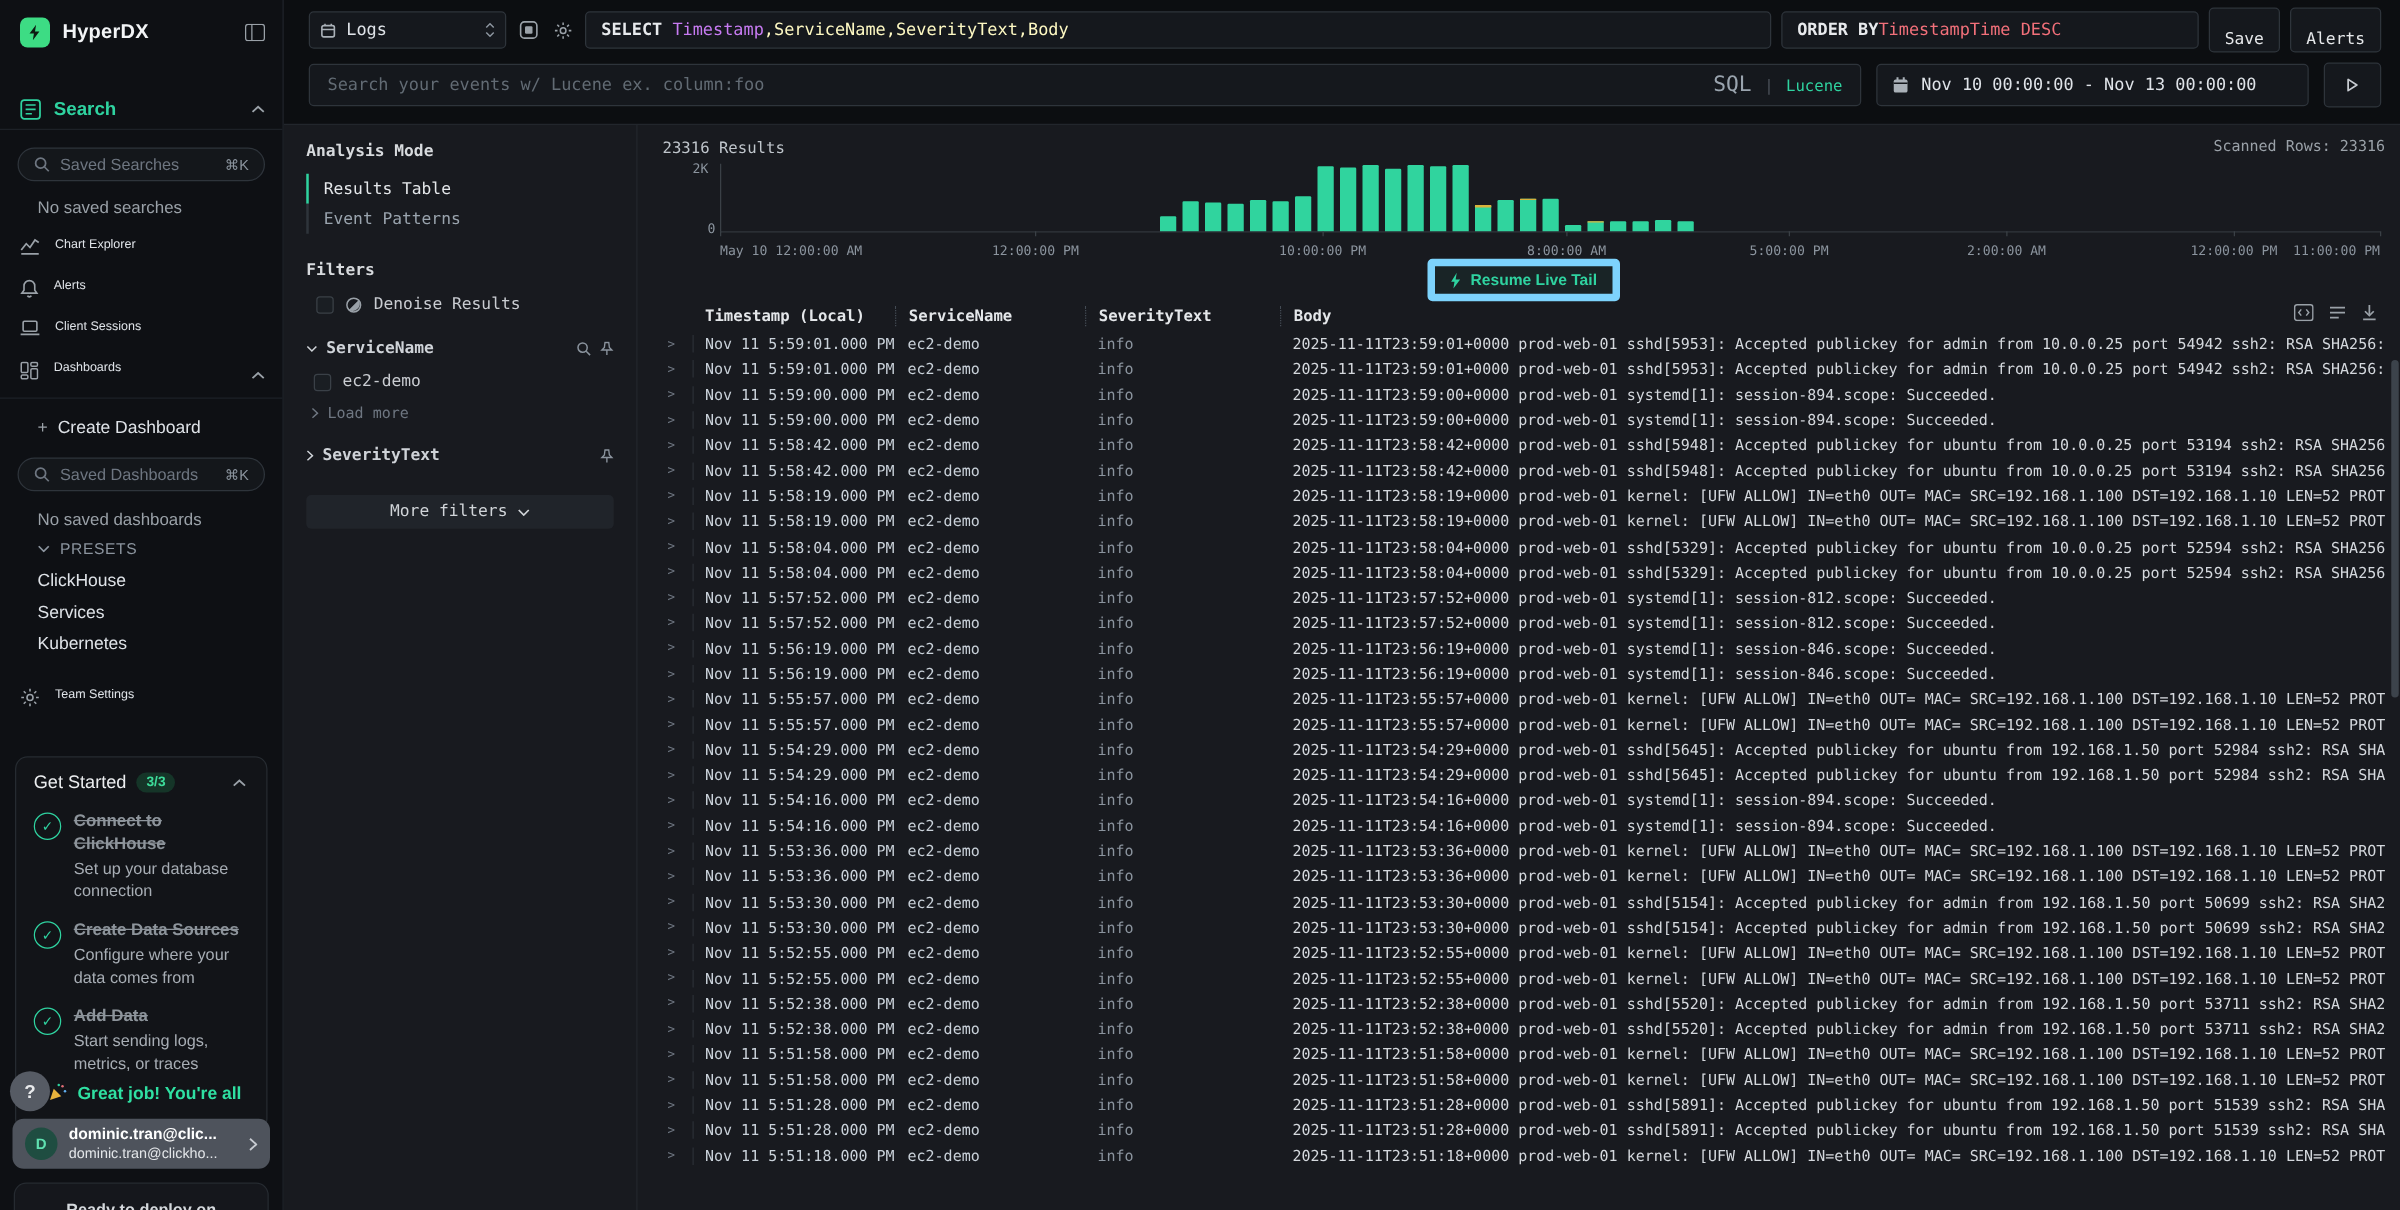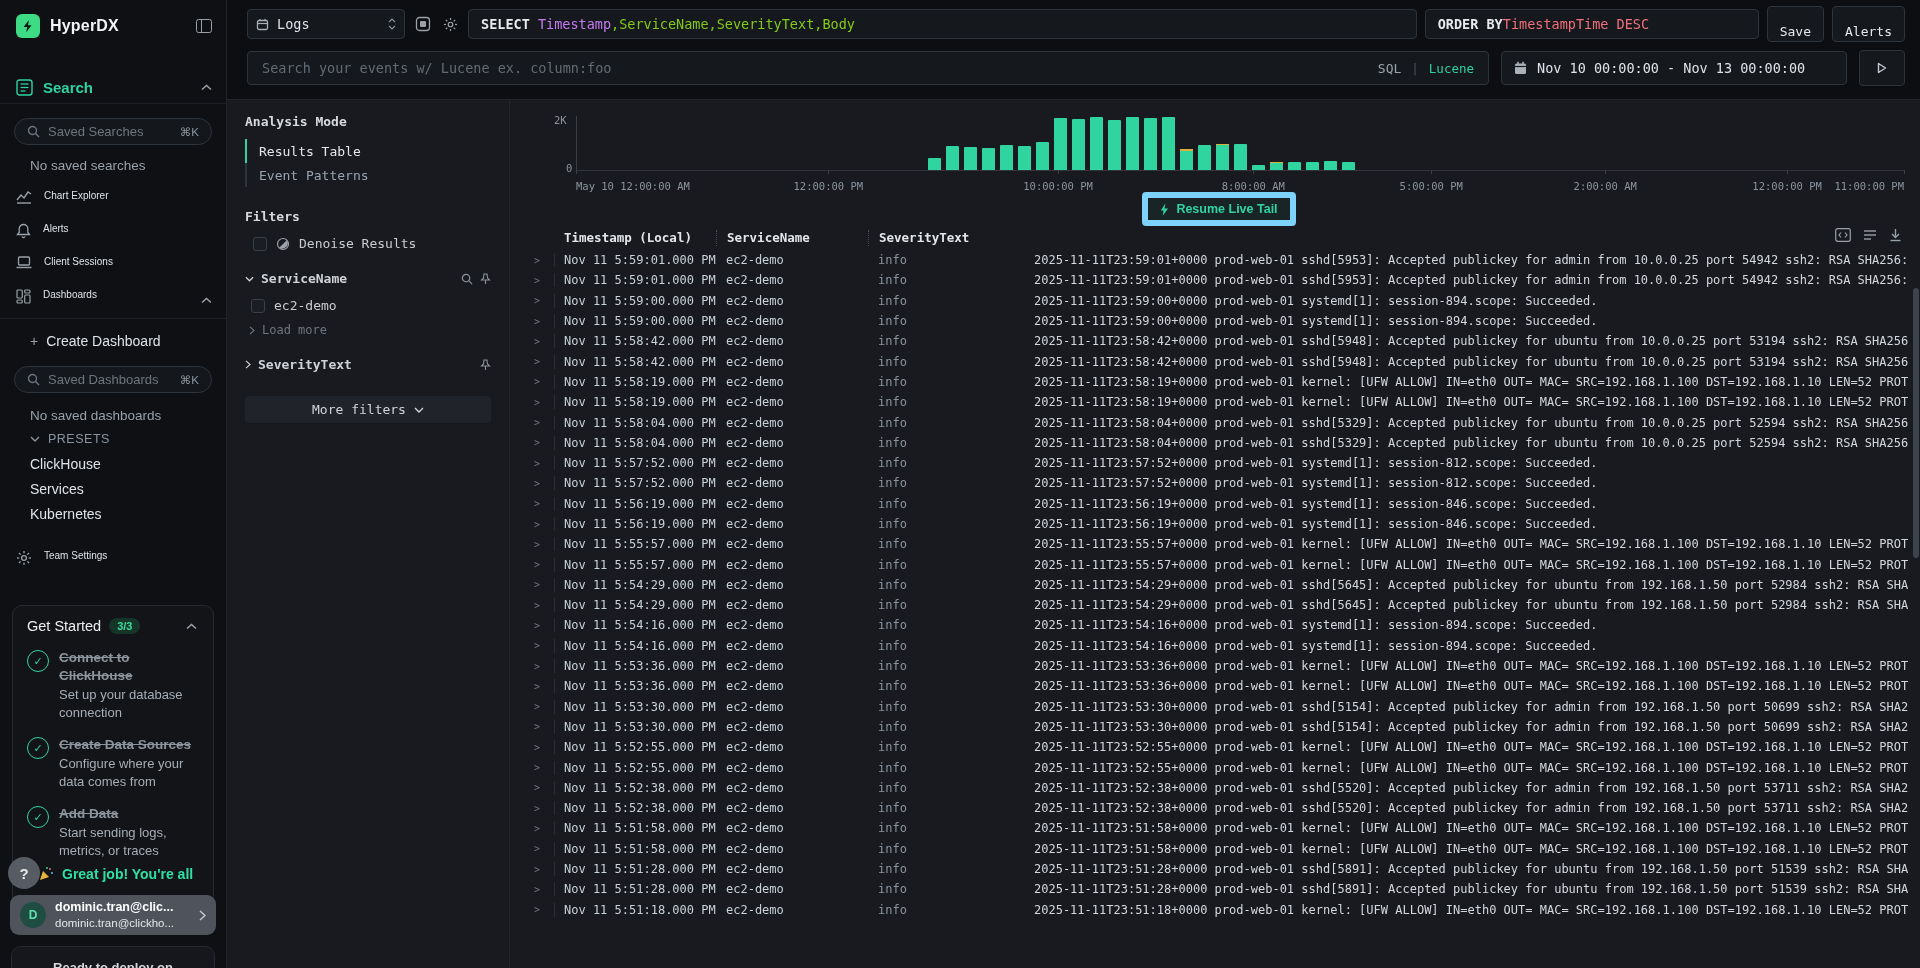--- a/index.html
+++ b/index.html
@@ -64,21 +64,21 @@
   .src-select { width:158px; padding:0 8px; gap:8px; cursor:pointer; }
   .src-select .lbl { flex:1; font-size:13.5px; }
   .query-input { flex:1; padding:0 12px; font-size:13.5px; font-weight:bold; overflow:hidden; white-space:nowrap; cursor:text; }
   .orderby { width:334px; padding:0 12px; font-size:13.5px; font-weight:bold; white-space:nowrap; overflow:hidden; cursor:text; }
   .kw { color:#e8eaed; }
   .ob-val { color:#f2707a; font-weight:normal; }
   .btn { background:#15181d; border:1px solid #2e343b; border-radius:4px; height:30px; padding:17px 12px;
     color:#e6e8ea; font-size:13px; cursor:pointer; }
   .search-input { flex:1; padding:0 14px; gap:10px; cursor:text; }
   .search-input .ph { flex:1; color:#626b74; font-size:13.5px; }
-  .lang-sql { color:#9aa4ae; font-size:13px; cursor:pointer; }
+  .lang-sql { color:#9aa4ae; font-size:17px; cursor:pointer; }
   .lang-div { color:#4b525a; font-size:12.5px; }
   .lang-lucene { color:#2fd3a0; font-size:12.5px; cursor:pointer; }
   .date-box { width:346px; padding:0 12px; gap:10px; font-size:13.5px; cursor:pointer; }
   .play-btn { width:46px; height:34px; display:flex; align-items:center; justify-content:center; }
 
   
   .content { position:absolute; left:227px; right:0; top:100px; bottom:0; display:flex; background:#181a1f; }
   .filters-panel { width:283px; flex:none; border-right:1px solid #22262c; padding:14px 18px; }
   .fp-head { font-size:13px; font-weight:bold; color:#d7dadd; margin-bottom:10px; }
   .mode-item { display:flex; align-items:center; height:24px; padding-left:12px; border-left:2px solid #2e343b;
@@ -360,21 +360,21 @@
             <line x1="1" y1="8" x2="3.2" y2="8"></line>
             <line x1="12.8" y1="8" x2="15" y2="8"></line>
             <line x1="3" y1="3" x2="4.6" y2="4.6"></line>
             <line x1="11.4" y1="11.4" x2="13" y2="13"></line>
             <line x1="13" y1="3" x2="11.4" y2="4.6"></line>
             <line x1="4.6" y1="11.4" x2="3" y2="13"></line>
           </g>
         </svg>
     </button>
     <div class="inputbox query-input mono">
-        <span class="q"><span style="color: rgb(232, 234, 237); font-weight: bold;">SELECT </span><span style="color: rgb(199, 123, 242); font-weight: normal;">Timestamp</span><span style="color: #84cc16; font-weight: normal;">,ServiceName,SeverityText,Body</span></span>
+        <span class="q"><span style="color: rgb(232, 234, 237); font-weight: bold;">SELECT </span><span style="color: rgb(199, 123, 242); font-weight: normal;">Timestamp</span><span style="color: #fef9c3; font-weight: normal;">,ServiceName,SeverityText,Body</span></span>
       </div>
     <div class="inputbox orderby mono">
       <span class="kw">ORDER BY </span>
       <span class="ob-val">TimestampTime DESC</span>
     </div>
     <button class="btn mono">Save</button>
     <button class="btn mono">Alerts</button>
   </div>
   <div class="tb-row tb2">
     <div class="inputbox search-input mono">
@@ -456,20 +456,24 @@
 
     <button class="more-filters mono">
       <span>More filters</span>
       <svg width="10" height="6" viewBox="0 0 10 6">
           <polyline points="1,1 5,5 9,1" fill="none" stroke="#d0d4d8" stroke-width="1.4"></polyline>
         </svg>
     </button>
   </div>
 
   <div class="results-area mono">
+    <div class="res-head">
+      <span>23316 Results</span>
+      <span class="scanned">Scanned Rows: 23316</span>
+    </div>
 
     <div class="chart">
       <span class="ylab-top">2K</span>
       <span class="ylab-bot">0</span>
       <div class="yaxis"></div>
       <div class="baseline"></div>
       <div class="plot" id="plot">
           <div class="bar" style="left: 26.5%; width: 1.00208%; height: 22.5%; background: rgb(48, 212, 158);"></div>
           <div class="bar" style="left: 27.8542%; width: 1.00208%; height: 45%; background: rgb(48, 212, 158);"></div>
           <div class="bar" style="left: 29.2083%; width: 1.00208%; height: 43.5%; background: rgb(48, 212, 158);"></div>
@@ -528,20 +532,21 @@
           </svg>
         <span>Resume Live Tail</span>
       </button>
     </div>
 
     <div class="tgrid thead">
       <span></span>
       <span class="th">Timestamp (Local)</span>
       <span class="th sep">ServiceName</span>
       <span class="th sep">SeverityText</span>
+      <span class="th sep">Body</span>
       <span class="thead-icons">
         <svg width="16" height="14" viewBox="0 0 16 14">
             <rect x="0.7" y="0.7" width="14.6" height="12.6" rx="2" fill="none" stroke="#9aa1a8" stroke-width="1.2"></rect>
             <polyline points="6,4.5 4,7 6,9.5" fill="none" stroke="#9aa1a8" stroke-width="1.2"></polyline>
             <polyline points="10,4.5 12,7 10,9.5" fill="none" stroke="#9aa1a8" stroke-width="1.2"></polyline>
           </svg>
         <svg width="14" height="12" viewBox="0 0 14 12">
             <line x1="1" y1="2" x2="13" y2="2" stroke="#9aa1a8" stroke-width="1.4"></line>
             <line x1="1" y1="6" x2="13" y2="6" stroke="#9aa1a8" stroke-width="1.4"></line>
             <line x1="1" y1="10" x2="8" y2="10" stroke="#9aa1a8" stroke-width="1.4"></line>

